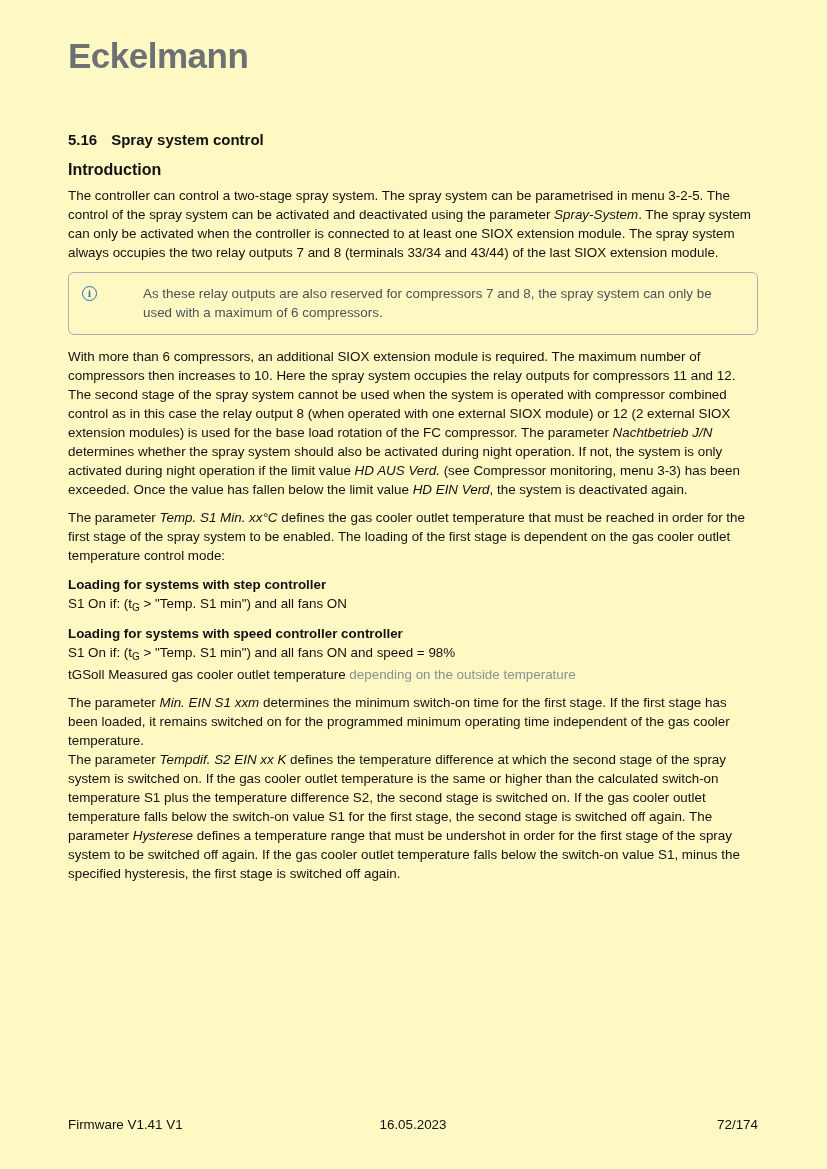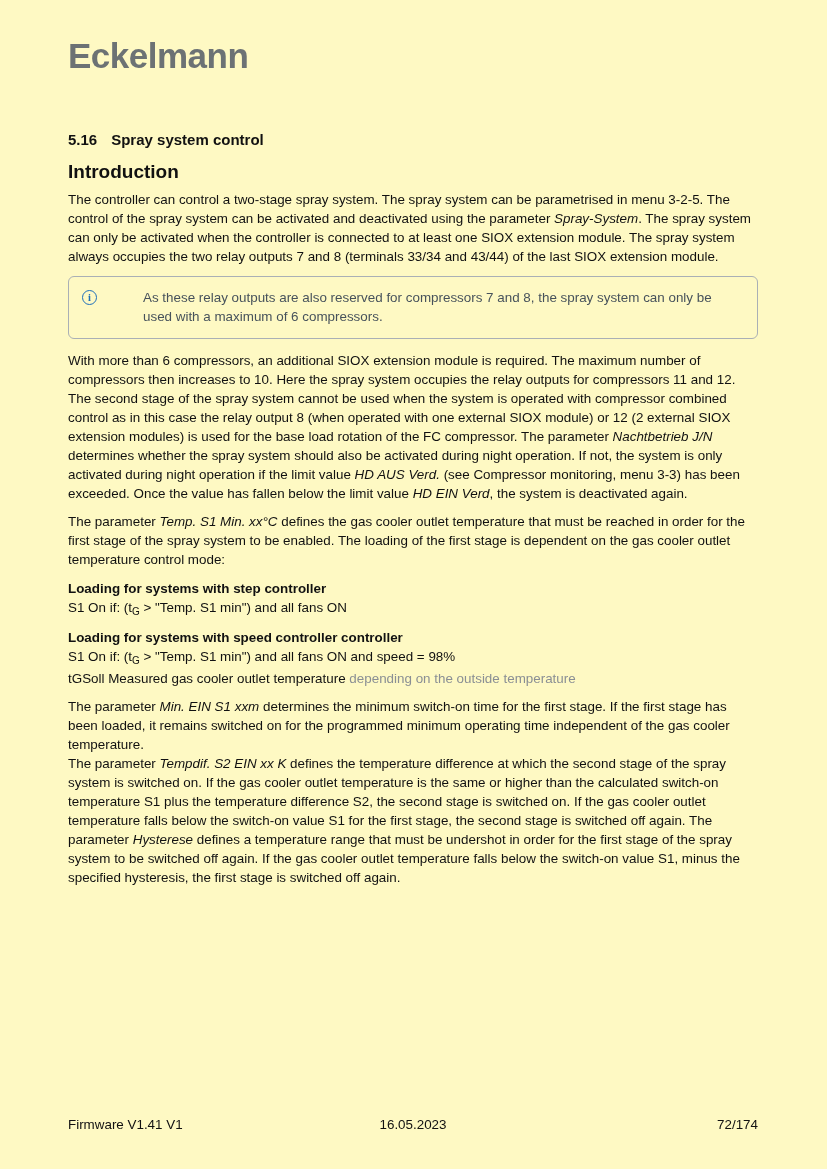--- a/index.html
+++ b/index.html
@@ -18,21 +18,21 @@
     margin:0 auto;overflow:hidden;
   }
   .content{position:absolute;left:68px;top:0;width:690px;}
   .logo{
     margin-top:36px;font-size:35px;font-weight:bold;letter-spacing:-0.5px;
     color:var(--logo-color);
   }
   .section-heading{
     margin-top:55px;font-size:15px;font-weight:bold;display:flex;gap:14px;
   }
-  .sub-heading{margin-top:13px;font-size:19px;font-weight:bold;}
+  .sub-heading{margin-top:13px;font-size:16px;font-weight:bold;}
   .para{margin-top:7px;font-size:13.4px;line-height:19px;}
   .para.tight{margin-top:0;}
   .bold-line{margin-top:10px;font-size:13.4px;line-height:19px;font-weight:bold;}
   .run-n{font-style:normal;}
   .run-i{font-style:italic;}
   .run-b{font-weight:normal;}
   .run-g{color:var(--gray-text);}
   .run-sub{font-size:10px;position:relative;top:3px;}
   .note-box{
     margin-top:10px;border:1px solid var(--box-border);border-radius:6px;

